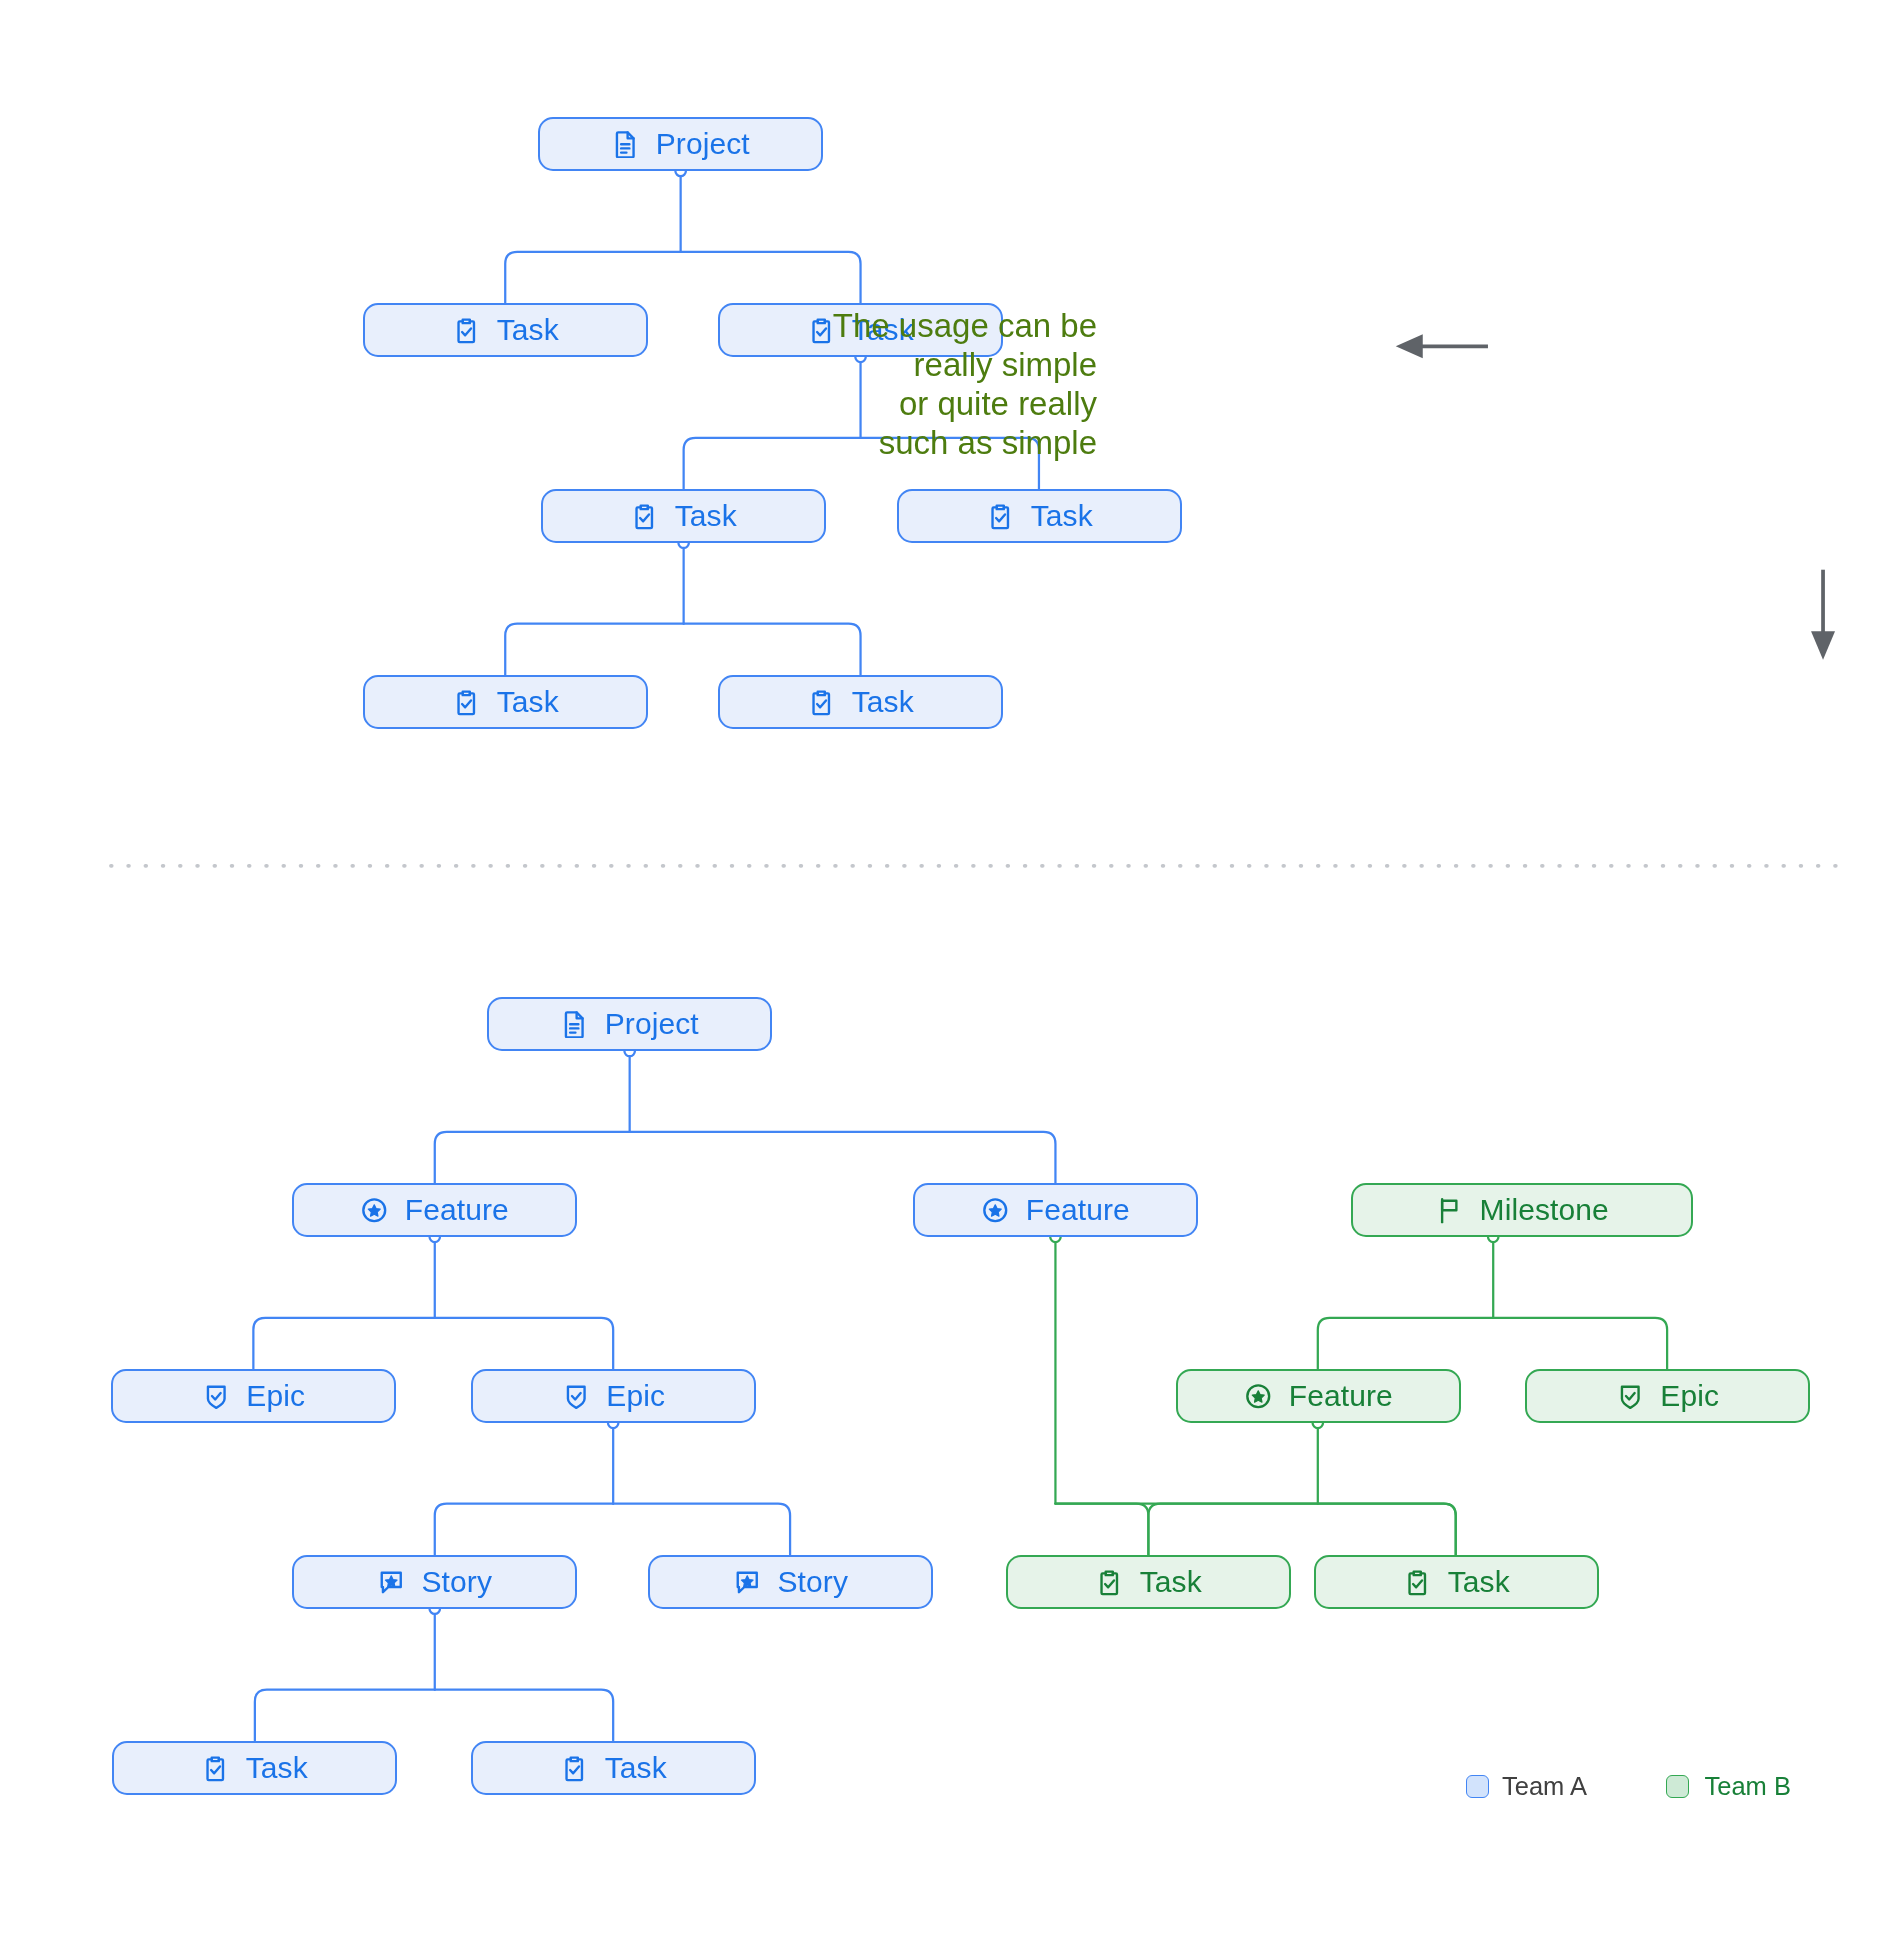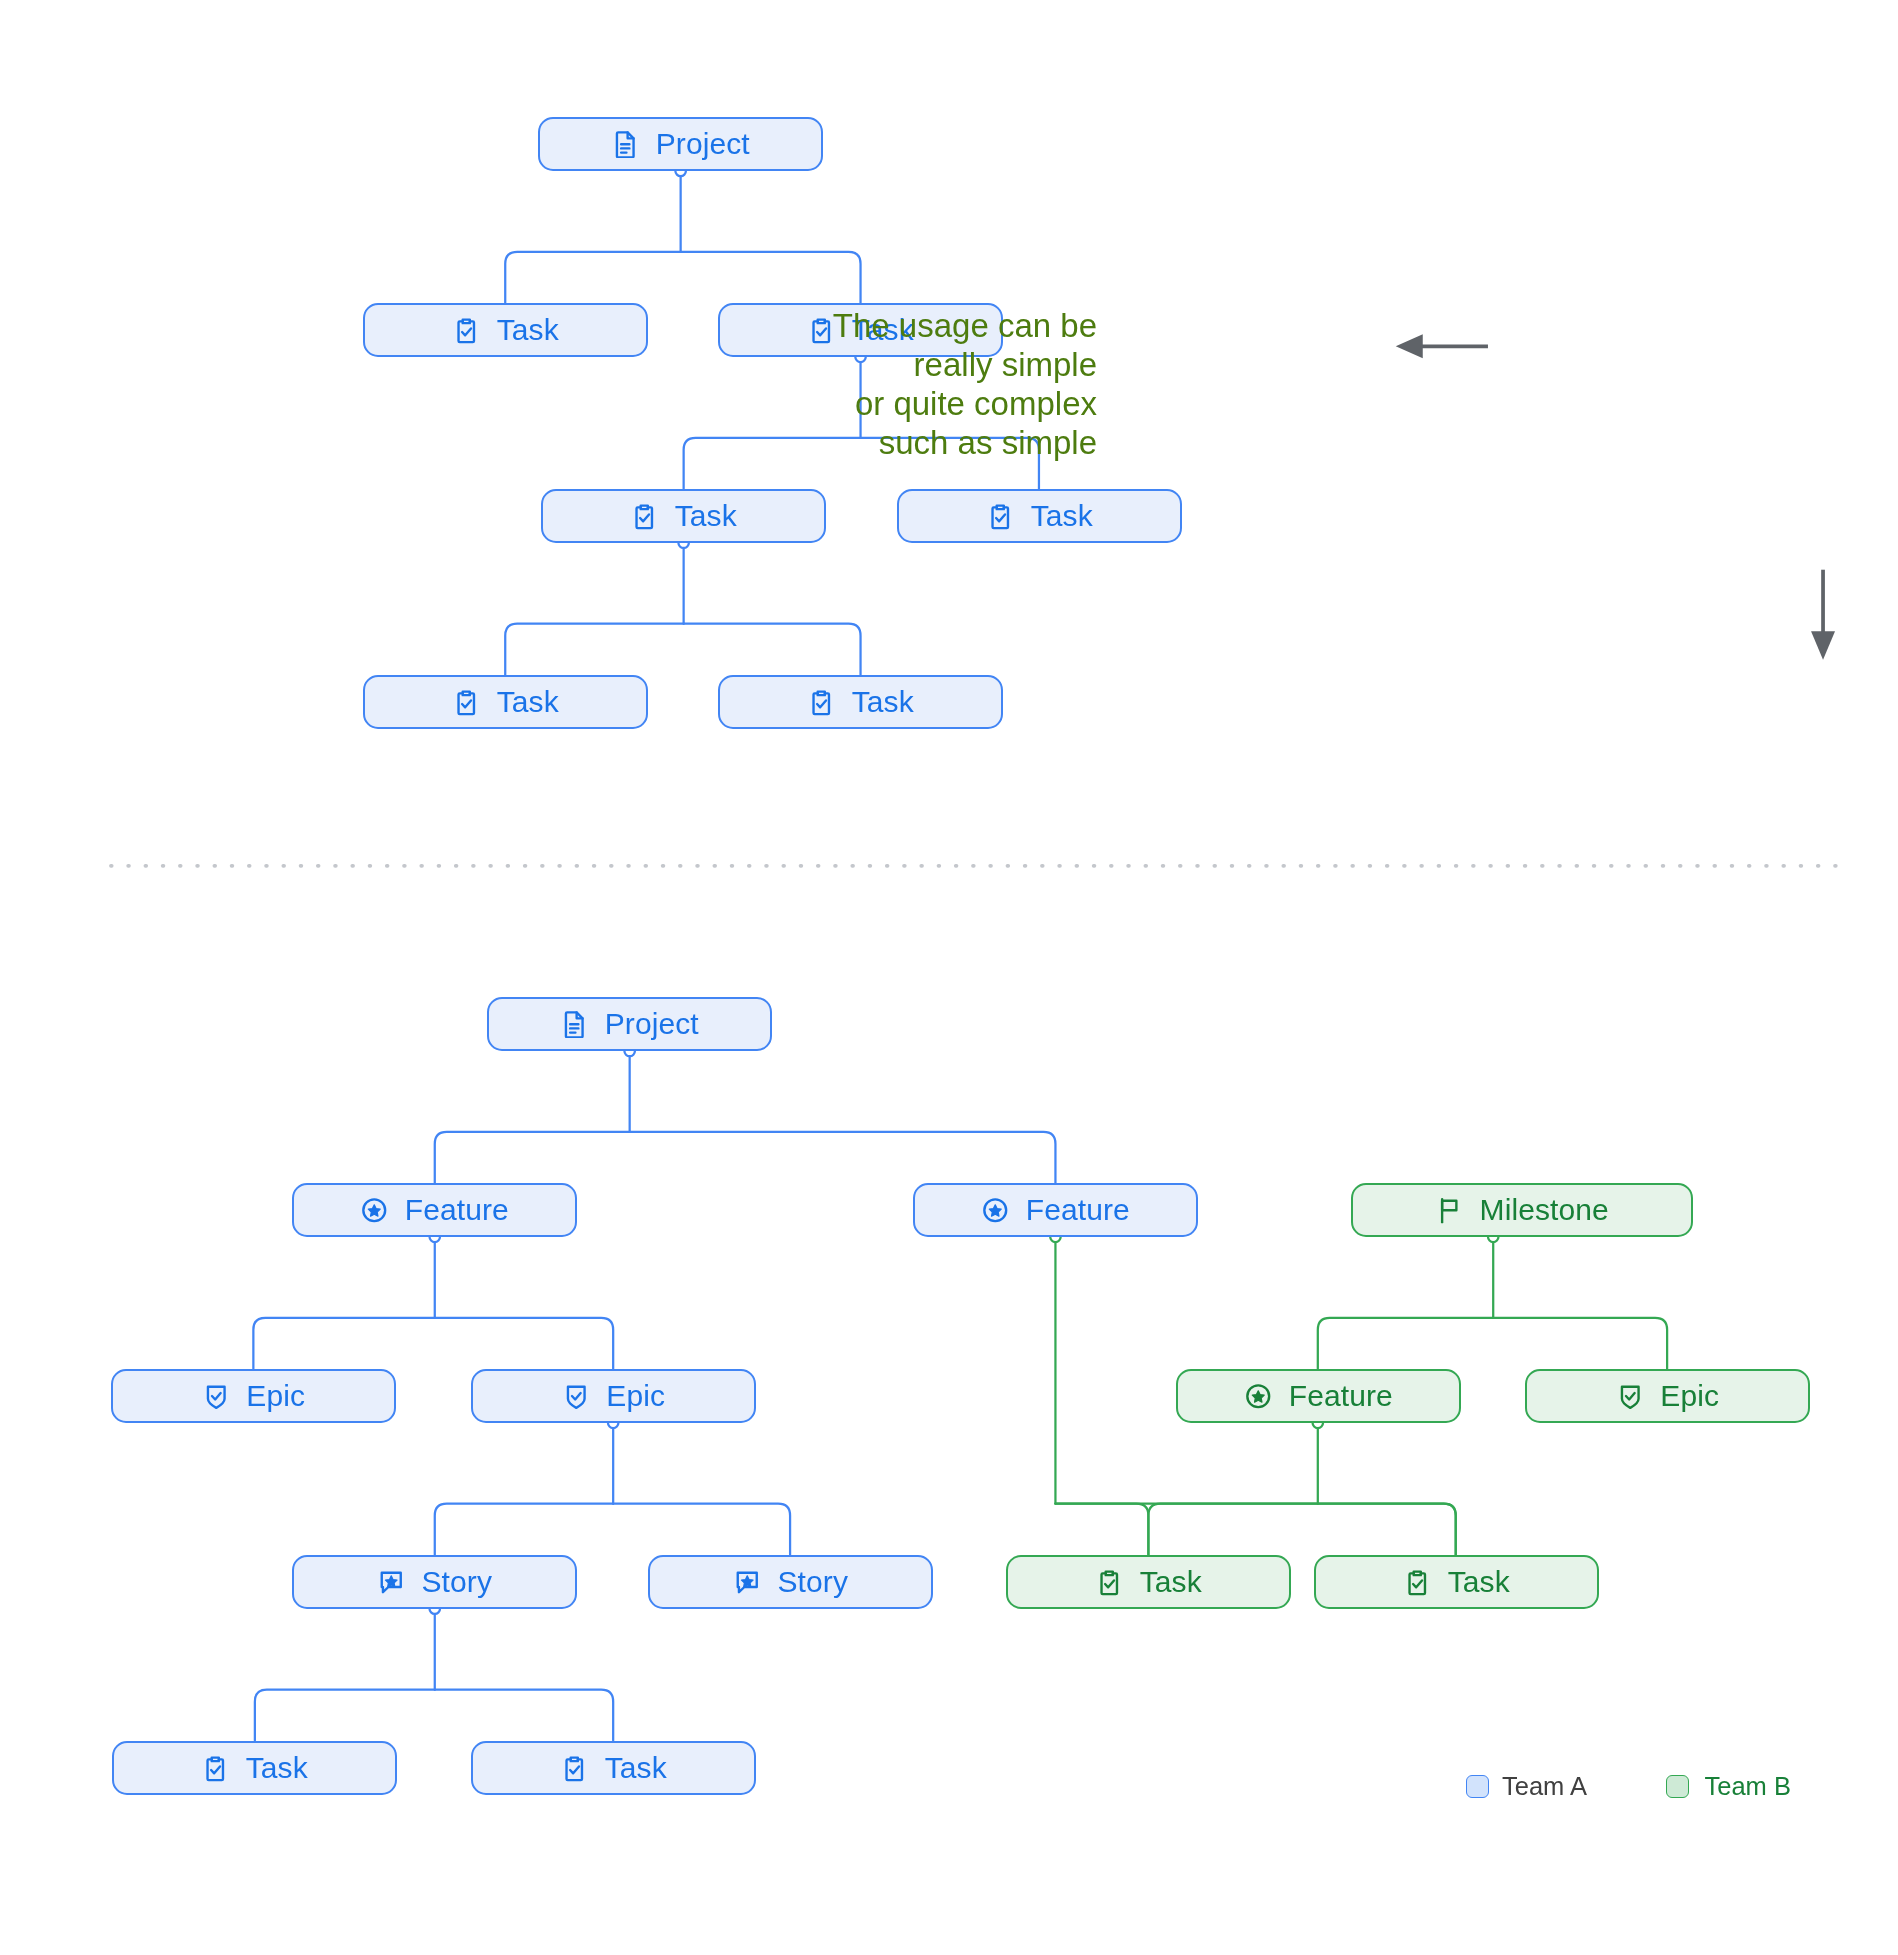--- a/index.html
+++ b/index.html
@@ -343,21 +343,21 @@
       </div>
     </div>
 
   <svg class="layer" viewBox="0 0 2532 2608" preserveAspectRatio="none">
     <line x1="148" y1="1155" x2="2460" y2="1155" stroke="#c4c7cc" stroke-width="5" stroke-linecap="round" stroke-dasharray="1 22"></line>
   </svg>
 
   <div class="annotation" style="right:801px; top:307px; width:345px;">
     <div>The usage can be</div>
     <div>really simple</div>
-    <div>or quite complex</div>
+    <div>or quite really</div>
     <div>such as simple</div>
   </div>
 
   <svg class="layer" viewBox="0 0 2532 2608" preserveAspectRatio="none">
     <g>
       <line x1="1872" y1="462" x2="1985" y2="462" stroke="#5f6368" stroke-width="5"></line>
       <path d="M 1862 462 L 1898 446 L 1898 478 Z" fill="#5f6368"></path>
     </g>
     <g>
       <line x1="2432" y1="760" x2="2432" y2="862" stroke="#5f6368" stroke-width="5"></line>

